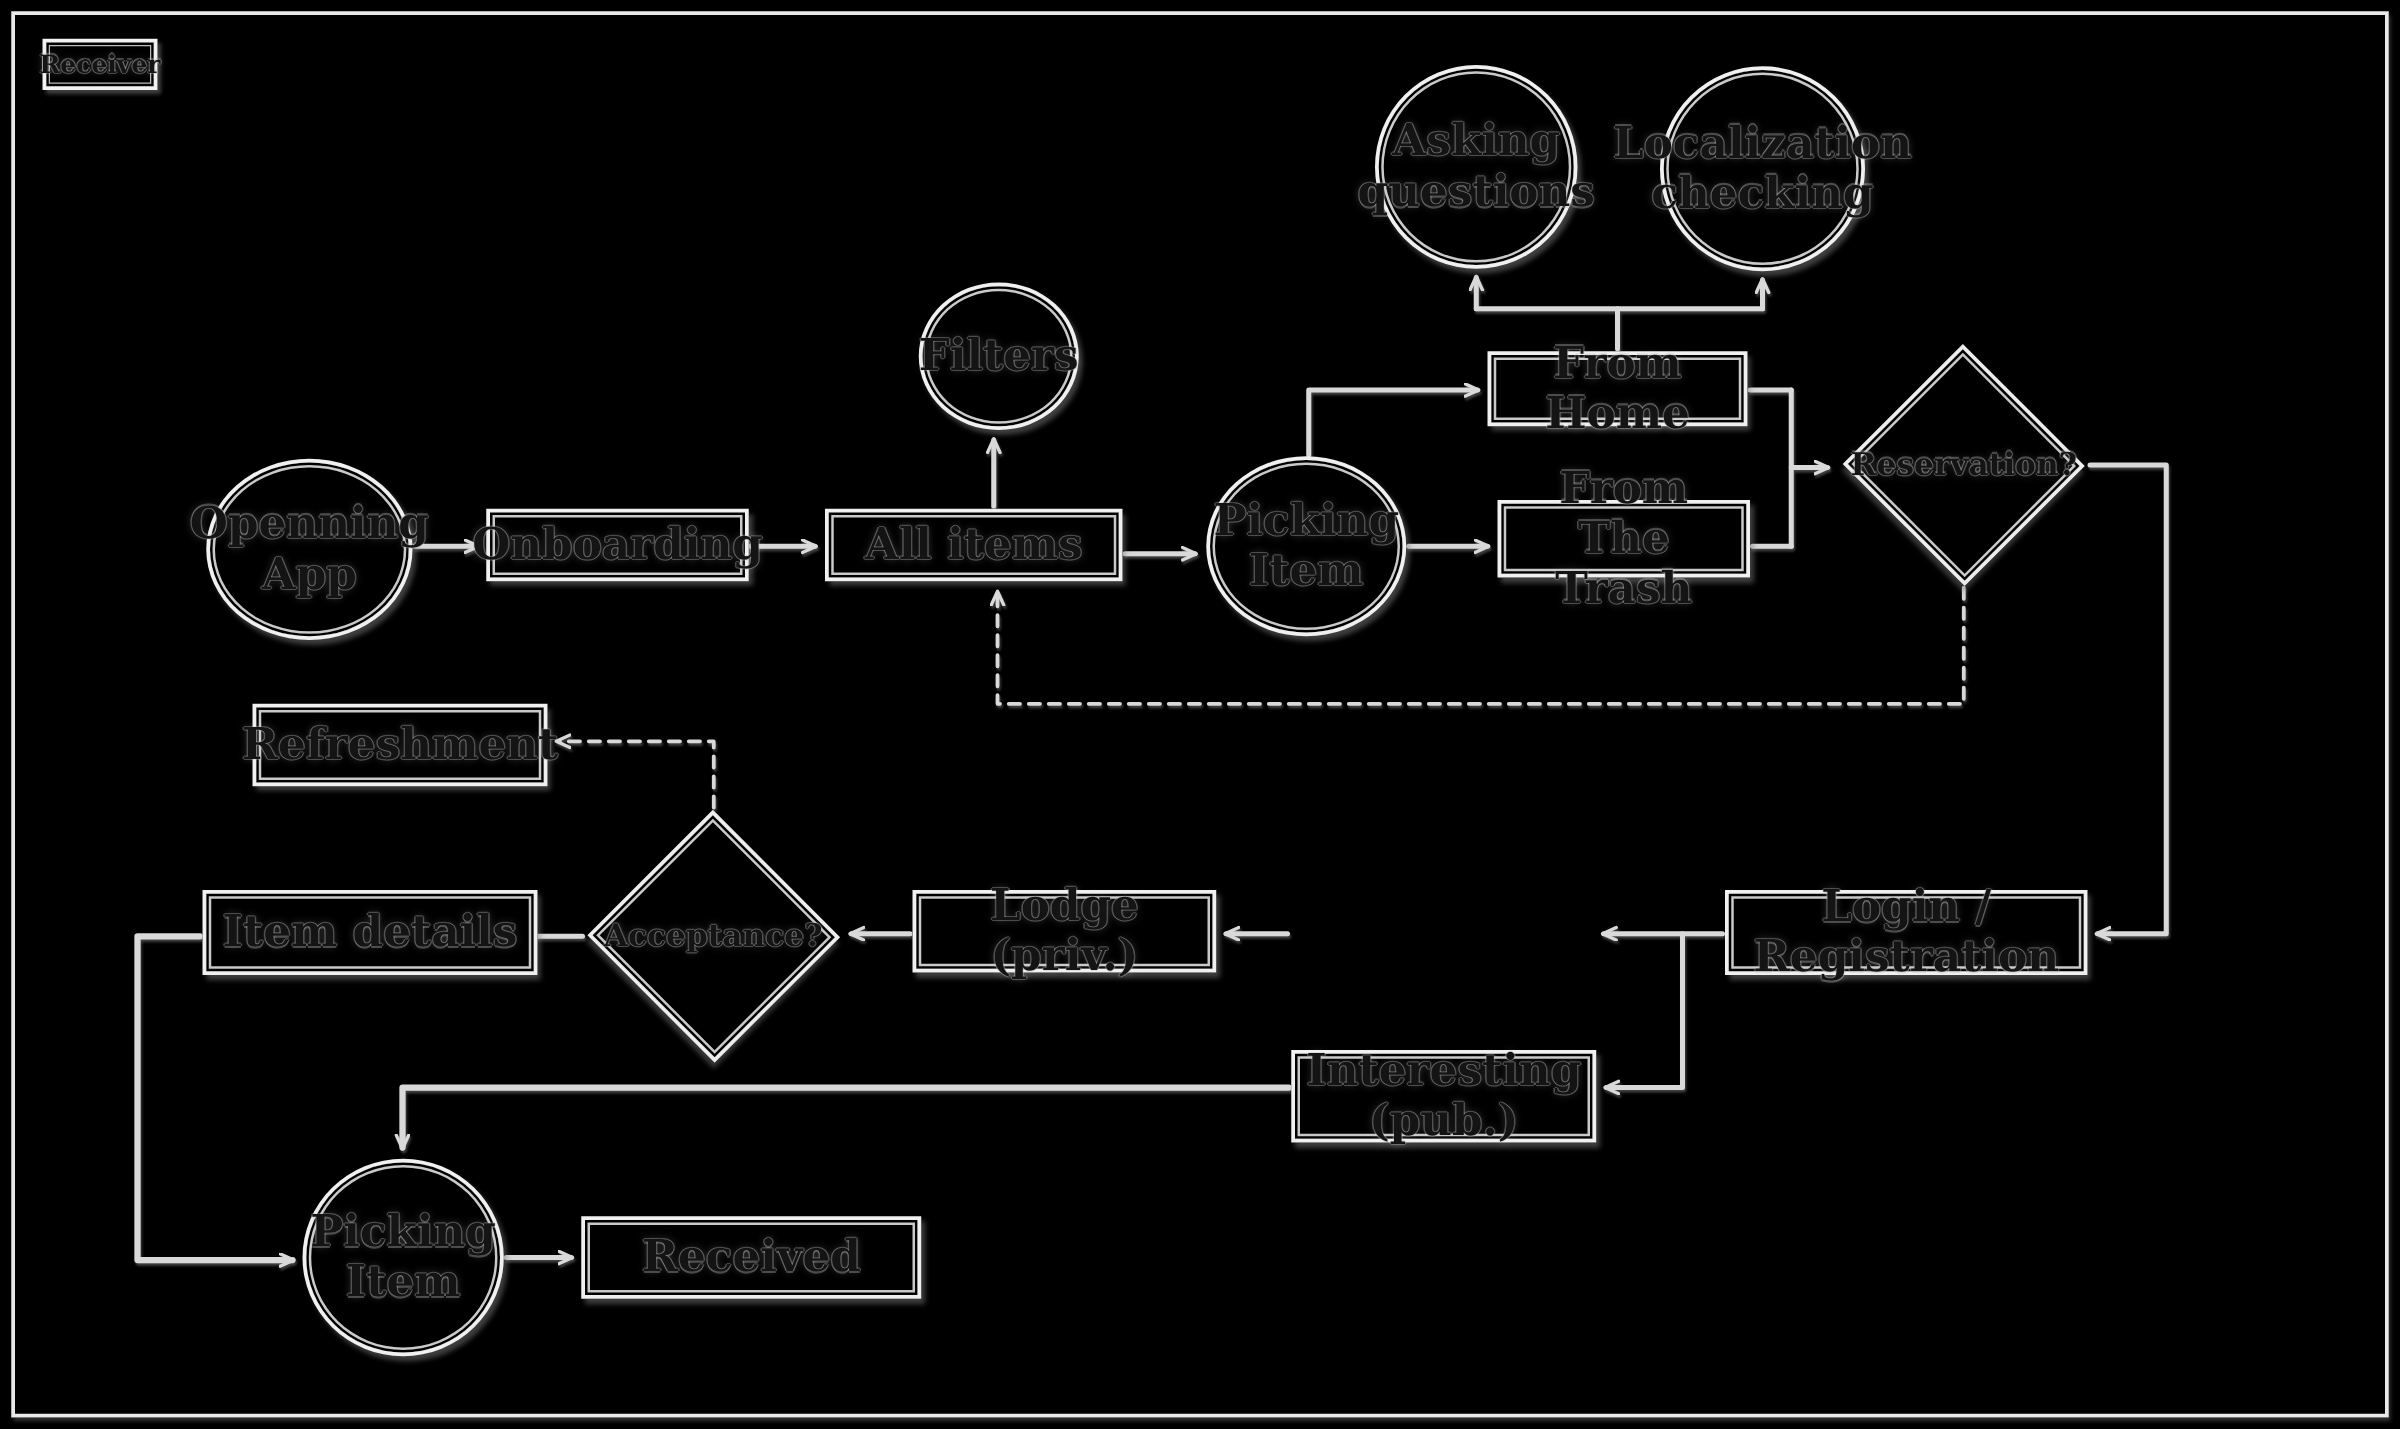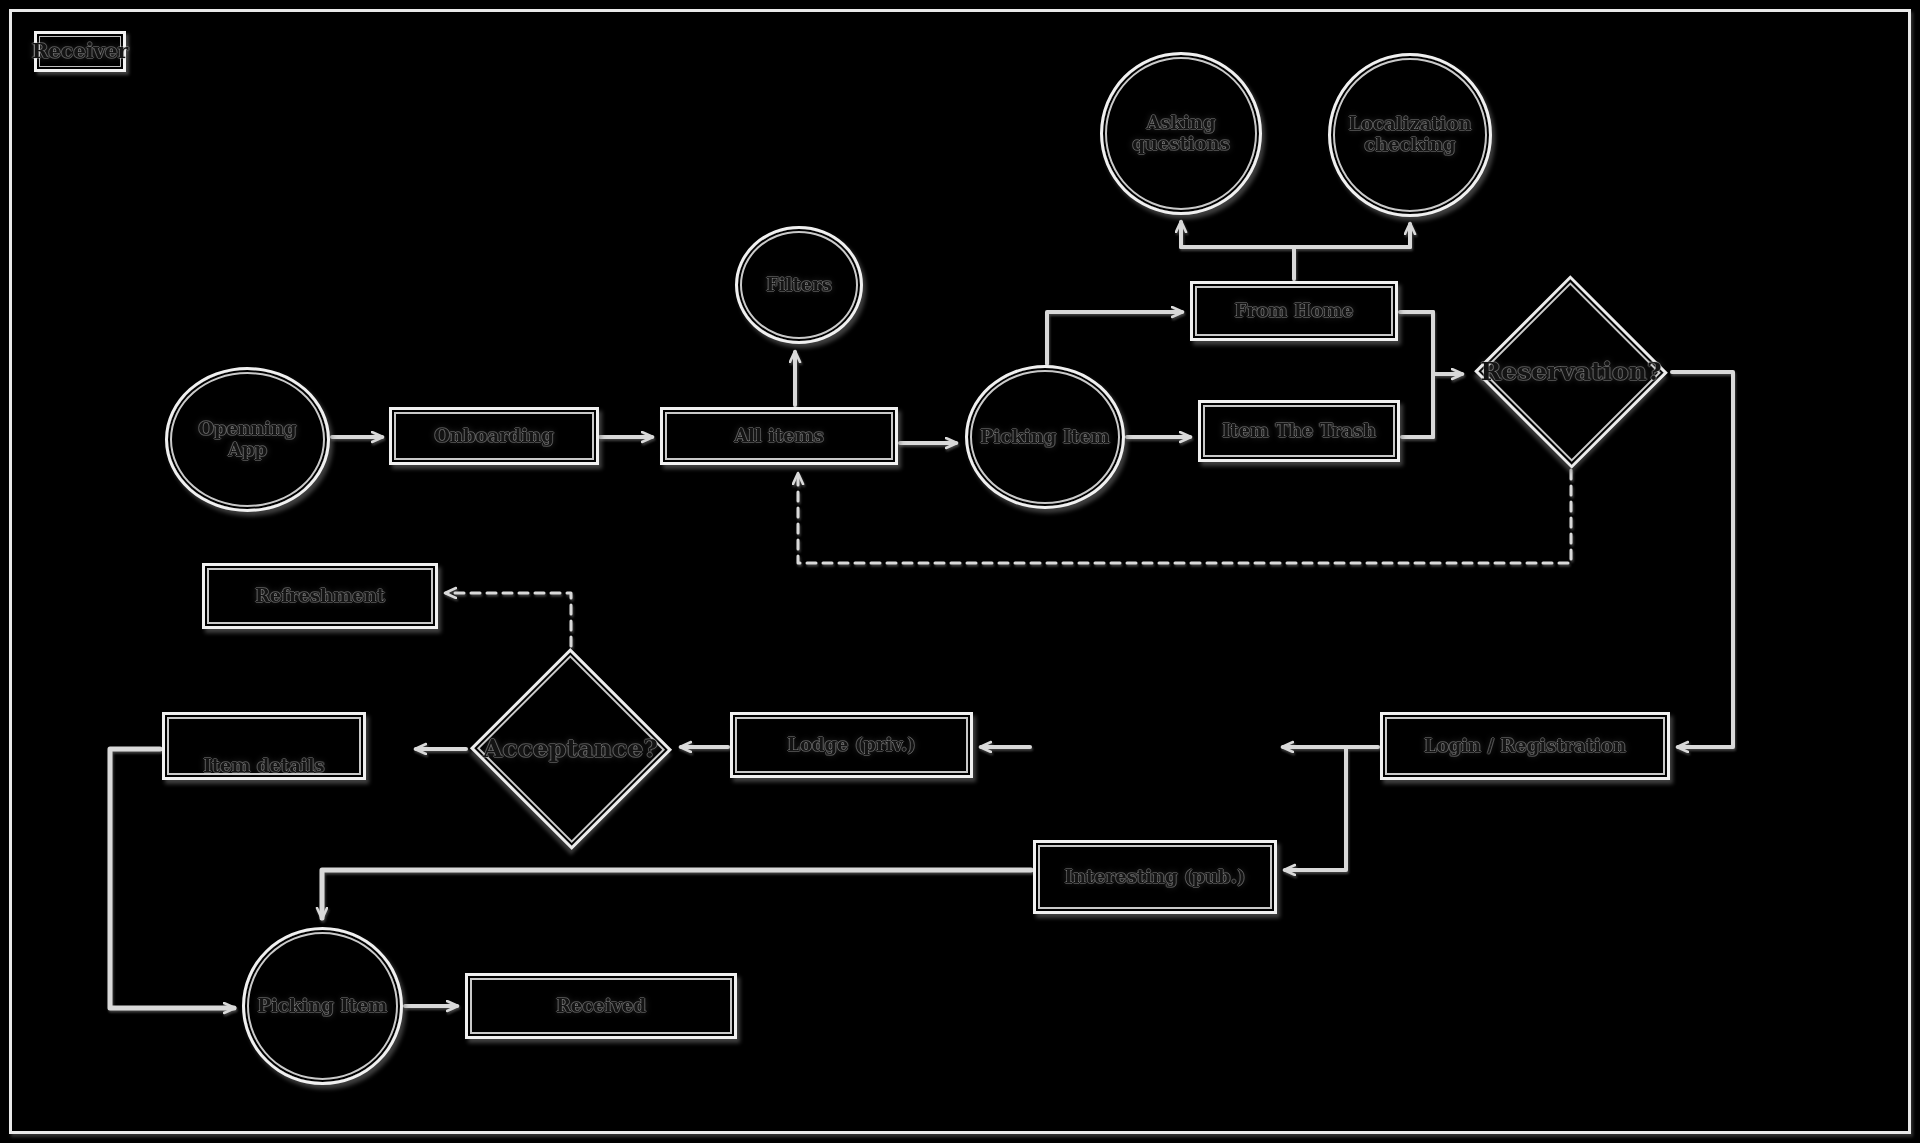--- a/index.html
+++ b/index.html
@@ -17,21 +17,21 @@
     background:#000;text-align:center;box-sizing:border-box;
   }
   .rect,.ellipse{
     border:3px solid #f0f0f0;
     box-shadow:3px 4px 4px rgba(125,125,125,.5),
                inset 0 0 0 2px #000,
                inset 0 0 0 4px #c9c9c9;
   }
   .ellipse{border-radius:50%;}
   .lbl{
-    color:#141414;font-size:18px;font-weight:bold;line-height:1.15;
+    color:#141414;font-size:35px;font-weight:bold;line-height:1.15;
     text-shadow:1px 0 0 rgba(190,190,190,.35), -1px 0 0 rgba(190,190,190,.35),
                 0 1px 0 rgba(190,190,190,.35), 0 -1px 0 rgba(190,190,190,.35),
                 0 0 7px rgba(255,255,255,.22);
     padding:0 8px;
   }
   .diamond{position:absolute;background:transparent;}
   .diamond-shape{
     position:absolute;left:50%;top:50%;transform:translate(-50%,-50%) rotate(45deg);
     background:#000;border:3px solid #ededed;box-sizing:border-box;
     box-shadow:3px 4px 4px rgba(125,125,125,.45),
@@ -121,21 +121,21 @@
 
   <div class="node ellipse" style="left:965px;top:365px;width:160px;height:144px;">
     <span class="lbl">Picking Item</span>
   </div>
 
   <div class="node rect" style="left:1190px;top:281px;width:208px;height:60px;">
     <span class="lbl">From Home</span>
   </div>
 
   <div class="node rect" style="left:1198px;top:400px;width:202px;height:62px;">
-    <span class="lbl">Item The Trash</span>
+    <span class="lbl">From The Trash</span>
   </div>
 
   <div class="node ellipse" style="left:1100px;top:52px;width:162px;height:163px;">
     <span class="lbl">Asking questions</span>
   </div>
 
   <div class="node ellipse" style="left:1328px;top:53px;width:164px;height:164px;">
     <span class="lbl">Localization checking</span>
   </div>
 
@@ -146,21 +146,21 @@
 
   <div class="node rect" style="left:202px;top:563px;width:236px;height:66px;">
     <span class="lbl">Refreshment</span>
   </div>
 
   <div class="diamond" style="left:468px;top:648px;width:205px;height:202px;">
     <div class="diamond-shape" style="width:144px;height:142px;"></div>
     <span class="lbl">Acceptance?</span>
   </div>
 
-  <div class="node rect" style="left:162px;top:712px;width:204px;height:68px;align-items:flex-end;">
+  <div class="node rect" style="left:162px;top:712px;width:268px;height:68px;">
     <span class="lbl">Item details</span>
   </div>
 
   <div class="node rect" style="left:730px;top:712px;width:243px;height:66px;">
     <span class="lbl">Lodge (priv.)</span>
   </div>
 
 
   <div class="node rect" style="left:1380px;top:712px;width:290px;height:68px;">
     <span class="lbl">Login / Registration</span>

